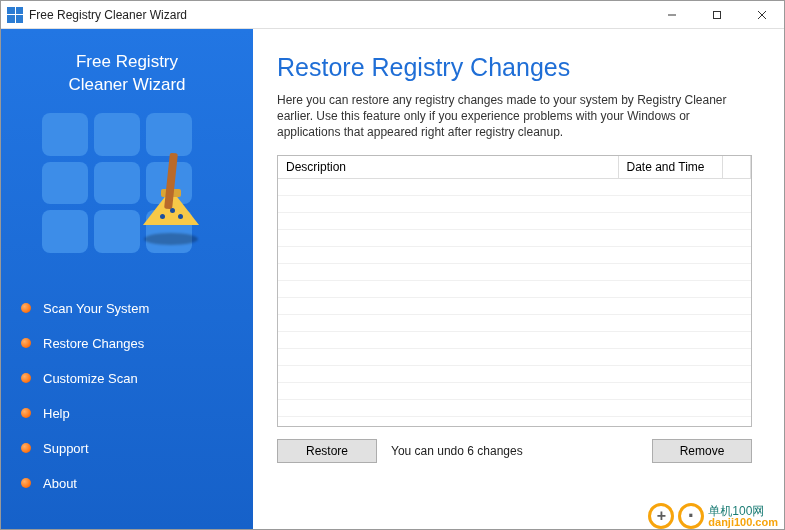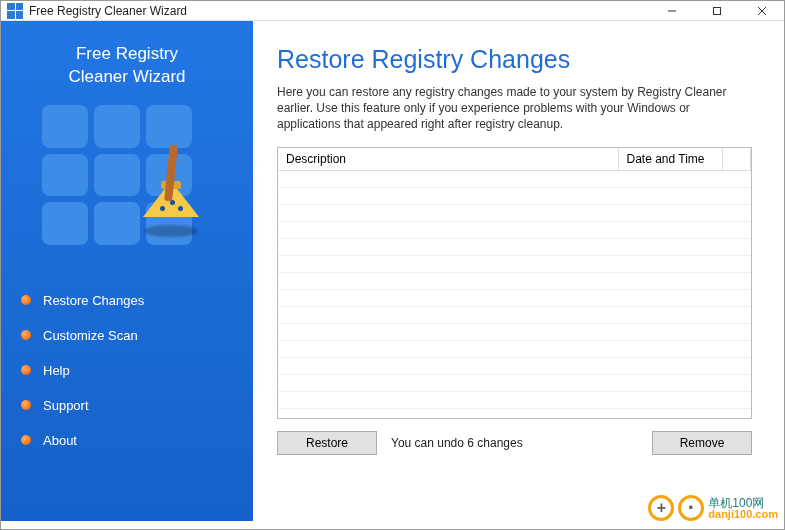--- a/index.html
+++ b/index.html
@@ -1,17 +1,17 @@
 <!DOCTYPE html>
 <html><head>
 <meta charset="utf-8">
 <style>
   * { box-sizing: border-box; margin: 0; padding: 0; }
   body { font-family: "Segoe UI", Tahoma, sans-serif; font-size: 12px; background: #fff; width: 785px; height: 530px; overflow: hidden; border: 1px solid #999; position: relative; }
-  .titlebar { height: 20px; display: flex; align-items: center; background: #fff; padding-left: 6px; border-bottom: 1px solid #e0e0e0; }
+  .titlebar { height: 28px; display: flex; align-items: center; background: #fff; padding-left: 6px; border-bottom: 1px solid #e0e0e0; }
   .titlebar .app-icon { width: 16px; height: 16px; display: grid; grid-template-columns: 1fr 1fr; grid-template-rows: 1fr 1fr; gap: 1px; margin-right: 6px; }
   .titlebar .app-icon span { background: #2b7cd3; }
   .titlebar .title-text { font-size: 12px; color: #222; }
   .win-controls { margin-left: auto; display: flex; }
   .win-btn { width: 45px; height: 28px; display: flex; align-items: center; justify-content: center; color: #333; font-size: 10px; cursor: default; }
   .content { display: flex; height: calc(100% - 28px); }
   .sidebar { width: 252px; background: linear-gradient(180deg, #2276e3 0%, #1661c9 100%); color: #fff; padding: 22px 14px 10px 14px; display: flex; flex-direction: column; }
   .sidebar-title { text-align: center; font-size: 17px; font-weight: 400; line-height: 1.35; margin-bottom: 16px; }
   .graphic { width: 170px; height: 140px; margin: 0 auto 30px auto; position: relative; }
   .tile-grid { position: absolute; left: 0; top: 0; width: 150px; height: 140px; display: grid; grid-template-columns: repeat(3, 1fr); grid-template-rows: repeat(3, 1fr); gap: 6px; }
@@ -98,20 +98,24 @@
         <div class="band"></div>
         <div class="handle"></div>
         <div class="bristle-dot" style="left:24px;bottom:34px"></div>
         <div class="bristle-dot" style="left:34px;bottom:40px"></div>
         <div class="bristle-dot" style="left:42px;bottom:34px"></div>
       </div>
     </div>
     <ul class="nav">
       <li>
           <span class="bullet"></span>
+          <span>Scan Your System</span>
+        </li>
+      <li>
+          <span class="bullet"></span>
           <span>Restore Changes</span>
         </li>
       <li>
           <span class="bullet"></span>
           <span>Customize Scan</span>
         </li>
       <li>
           <span class="bullet"></span>
           <span>Help</span>
         </li>

